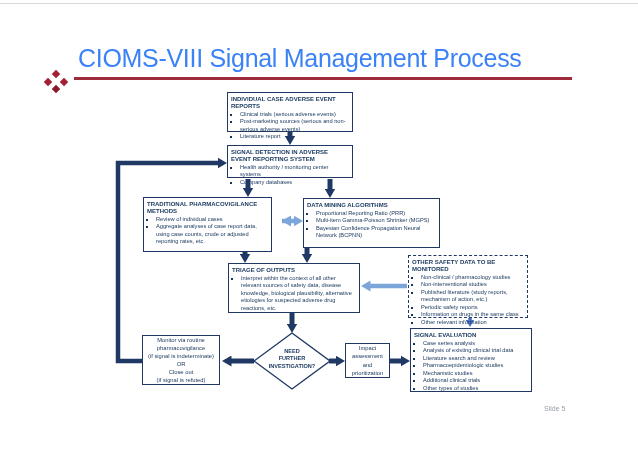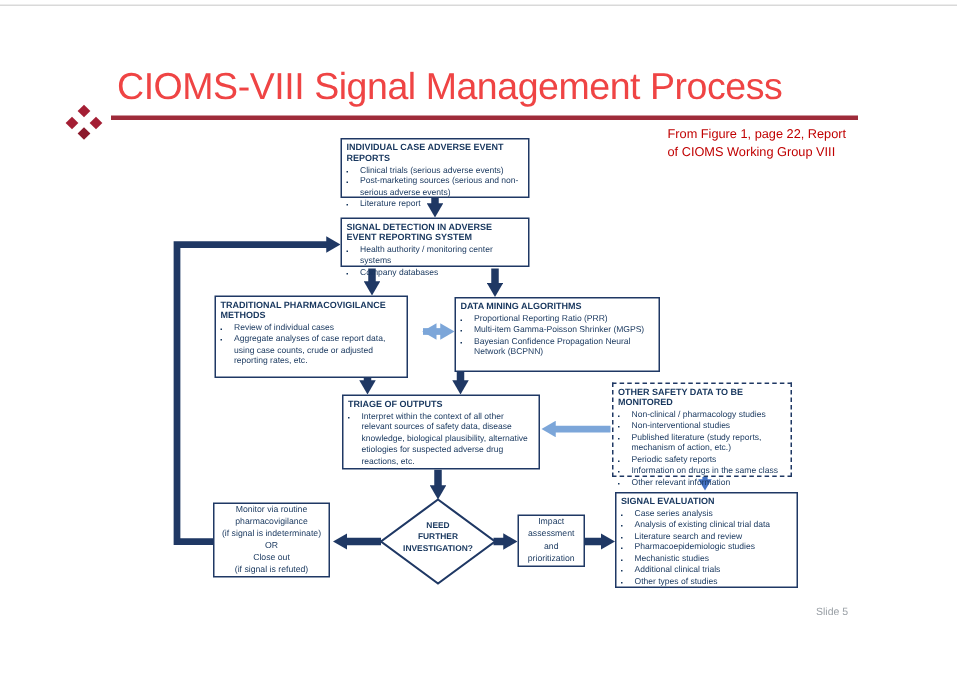--- a/index.html
+++ b/index.html
@@ -2,21 +2,21 @@
 <html><head>
 <meta charset="utf-8">
 <style>
   html,body{margin:0;padding:0;background:#fff;}
   #slide{
     position:relative;width:638px;height:451px;background:#ffffff;overflow:hidden;
     font-family:"Liberation Sans",sans-serif;color:#17365D;
   }
   .top-edge{position:absolute;left:0;top:3px;width:638px;height:1px;background:#d9d9d9;}
   
-  .title{position:absolute;left:78px;top:44px;font-size:25px;font-weight:400;color:#ef4444;letter-spacing:-0.3px;white-space:nowrap;}
+  .title{position:absolute;left:78px;top:44px;font-size:25px;font-weight:400;color:#3b82f6;letter-spacing:-0.3px;white-space:nowrap;}
   .rule{position:absolute;left:74px;top:77px;width:498px;height:3px;background:#9E2B3A;}
   .dcluster{position:absolute;left:44px;top:71px;width:24px;height:21px;}
   .dsq{position:absolute;width:6px;height:6px;background:#A41E34;transform:rotate(45deg);}
   .dsq.t{left:9px;top:0;}
   .dsq.l{left:1px;top:8px;}
   .dsq.r{left:17px;top:8px;}
   .dsq.b{left:9px;top:15px;background:#8C1A2C;}
   .caption{position:absolute;left:445px;top:84px;width:140px;font-size:8.5px;line-height:1.4;color:#C00000;white-space:pre-line;}
   .slide-num{position:absolute;left:544px;top:405px;font-size:7px;color:#9aa0a6;}
   
@@ -35,22 +35,20 @@
   <div class="top-edge"></div>
 
   <div class="dcluster">
     <div class="dsq t"></div>
     <div class="dsq l"></div>
     <div class="dsq r"></div>
     <div class="dsq b"></div>
   </div>
   <div class="title">CIOMS-VIII Signal Management Process</div>
   <div class="rule"></div>
-  <div class="caption">From Figure 1, page 22, Report
-of CIOMS Working Group VIII</div>
   <div class="slide-num">Slide 5</div>
 
   <svg class="arrows" width="638" height="451">
     <defs>
       <marker id="hN" markerUnits="userSpaceOnUse" markerWidth="10" markerHeight="11" refX="0.5" refY="5.5" orient="auto">
         <path d="M0,0 L9.5,5.5 L0,11 Z" fill="#1F3864"></path>
       </marker>
       <marker id="hB" markerUnits="userSpaceOnUse" markerWidth="10" markerHeight="11" refX="0.5" refY="5.5" orient="auto">
         <path d="M0,0 L9.5,5.5 L0,11 Z" fill="#7CA6D9"></path>
       </marker>

